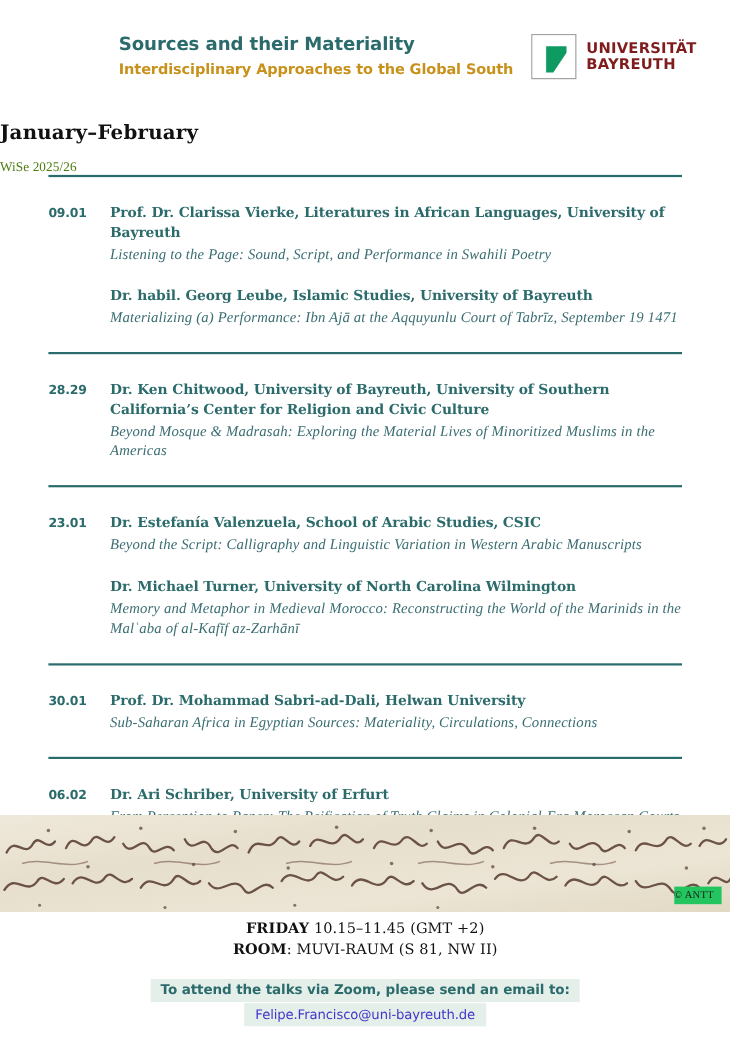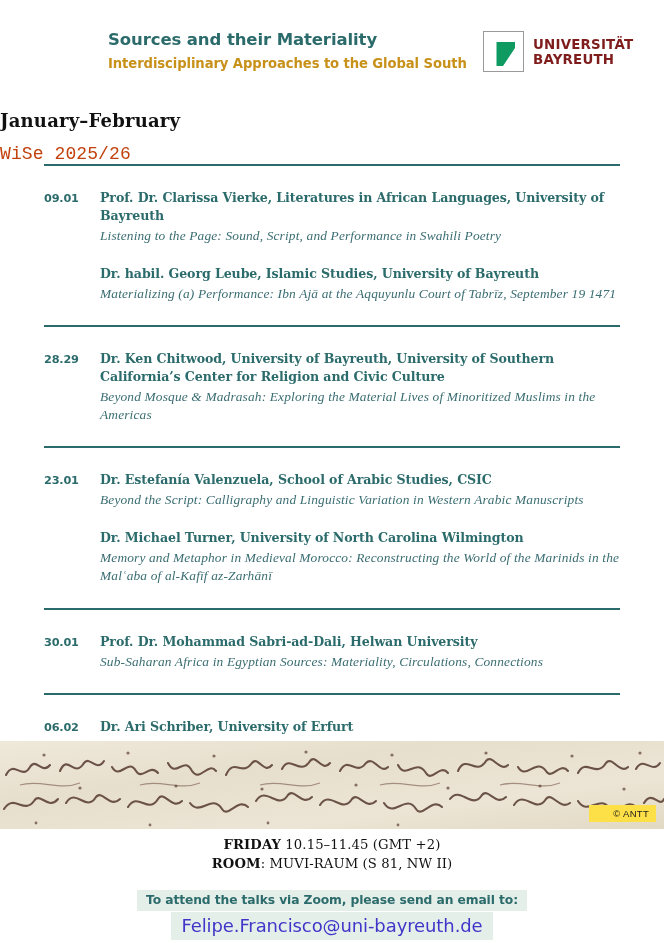--- a/index.html
+++ b/index.html
@@ -80,23 +80,23 @@
     margin-top: 20px;
   }
   .month-title {
     font-family: "DejaVu Serif", "Liberation Serif", serif;
     font-size: 18px;
     font-weight: bold;
     color: #111111;
     letter-spacing: 0.2px;
   }
   .semester {
-    font-family: Liberation Mono, monospace;
-    font-size: 18px;
-    color: #c2410c;
+    font-family: Liberation Serif, serif;
+    font-size: 12px;
+    color: #4d7c0f;
     margin-top: 13px;
     letter-spacing: 0.1px;
   }
 
   
   .schedule {
     padding: 0 44px 0 44px;
   }
   .divider {
     height: 2px;
@@ -149,25 +149,25 @@
     width: 664px;
     height: 88px;
     overflow: hidden;
     background: #e8e2d4;
   }
   .manuscript svg { display: block; }
   .credit {
     position: absolute;
     right: 8px;
     bottom: 7px;
-    background: #fde047;
+    background: #22c55e;
     color: #1b1b1b;
-    font-family: Liberation Sans, sans-serif;
+    font-family: Liberation Serif, serif;
     font-size: 9.5px;
-    padding: 3px 7px 3px 24px;
+    padding: 3px 7px 3px 0;
     letter-spacing: 0.3px;
   }
 
   
   .footer {
     position: absolute;
     left: 0;
     top: 835px;
     width: 664px;
     text-align: center;
@@ -188,21 +188,21 @@
     font-weight: bold;
     color: #2c6b6b;
     background: #e4efea;
     padding: 3px 9px 4px 9px;
     letter-spacing: -0.1px;
   }
   .zoom-email-wrap { margin-top: 1px; }
   .zoom-email {
     display: inline-block;
     font-family: "DejaVu Sans", "Liberation Sans", sans-serif;
-    font-size: 18px;
+    font-size: 12px;
     color: #4136c9;
     background: #e4efea;
     padding: 3px 10px 4px 10px;
     text-decoration: none;
     letter-spacing: -0.1px;
   }
 </style>
 </head>
 <body>
 

